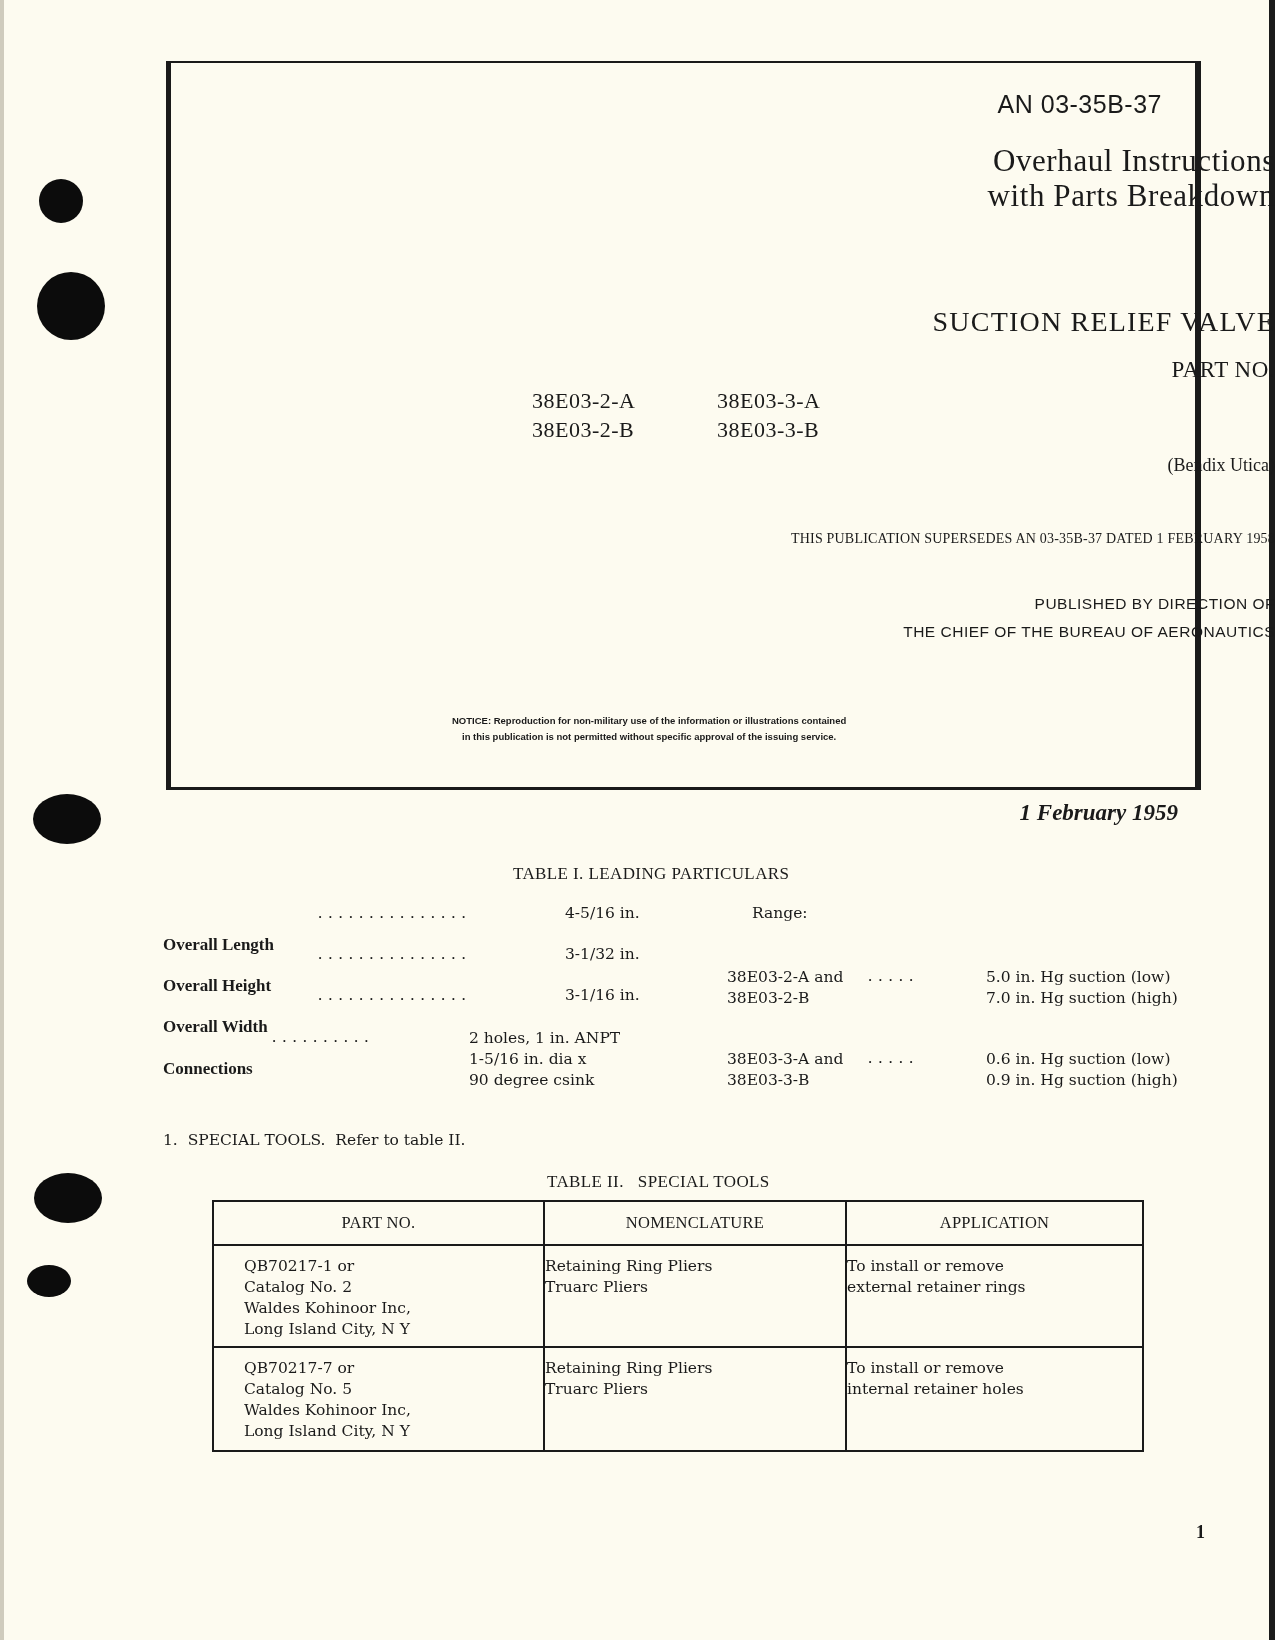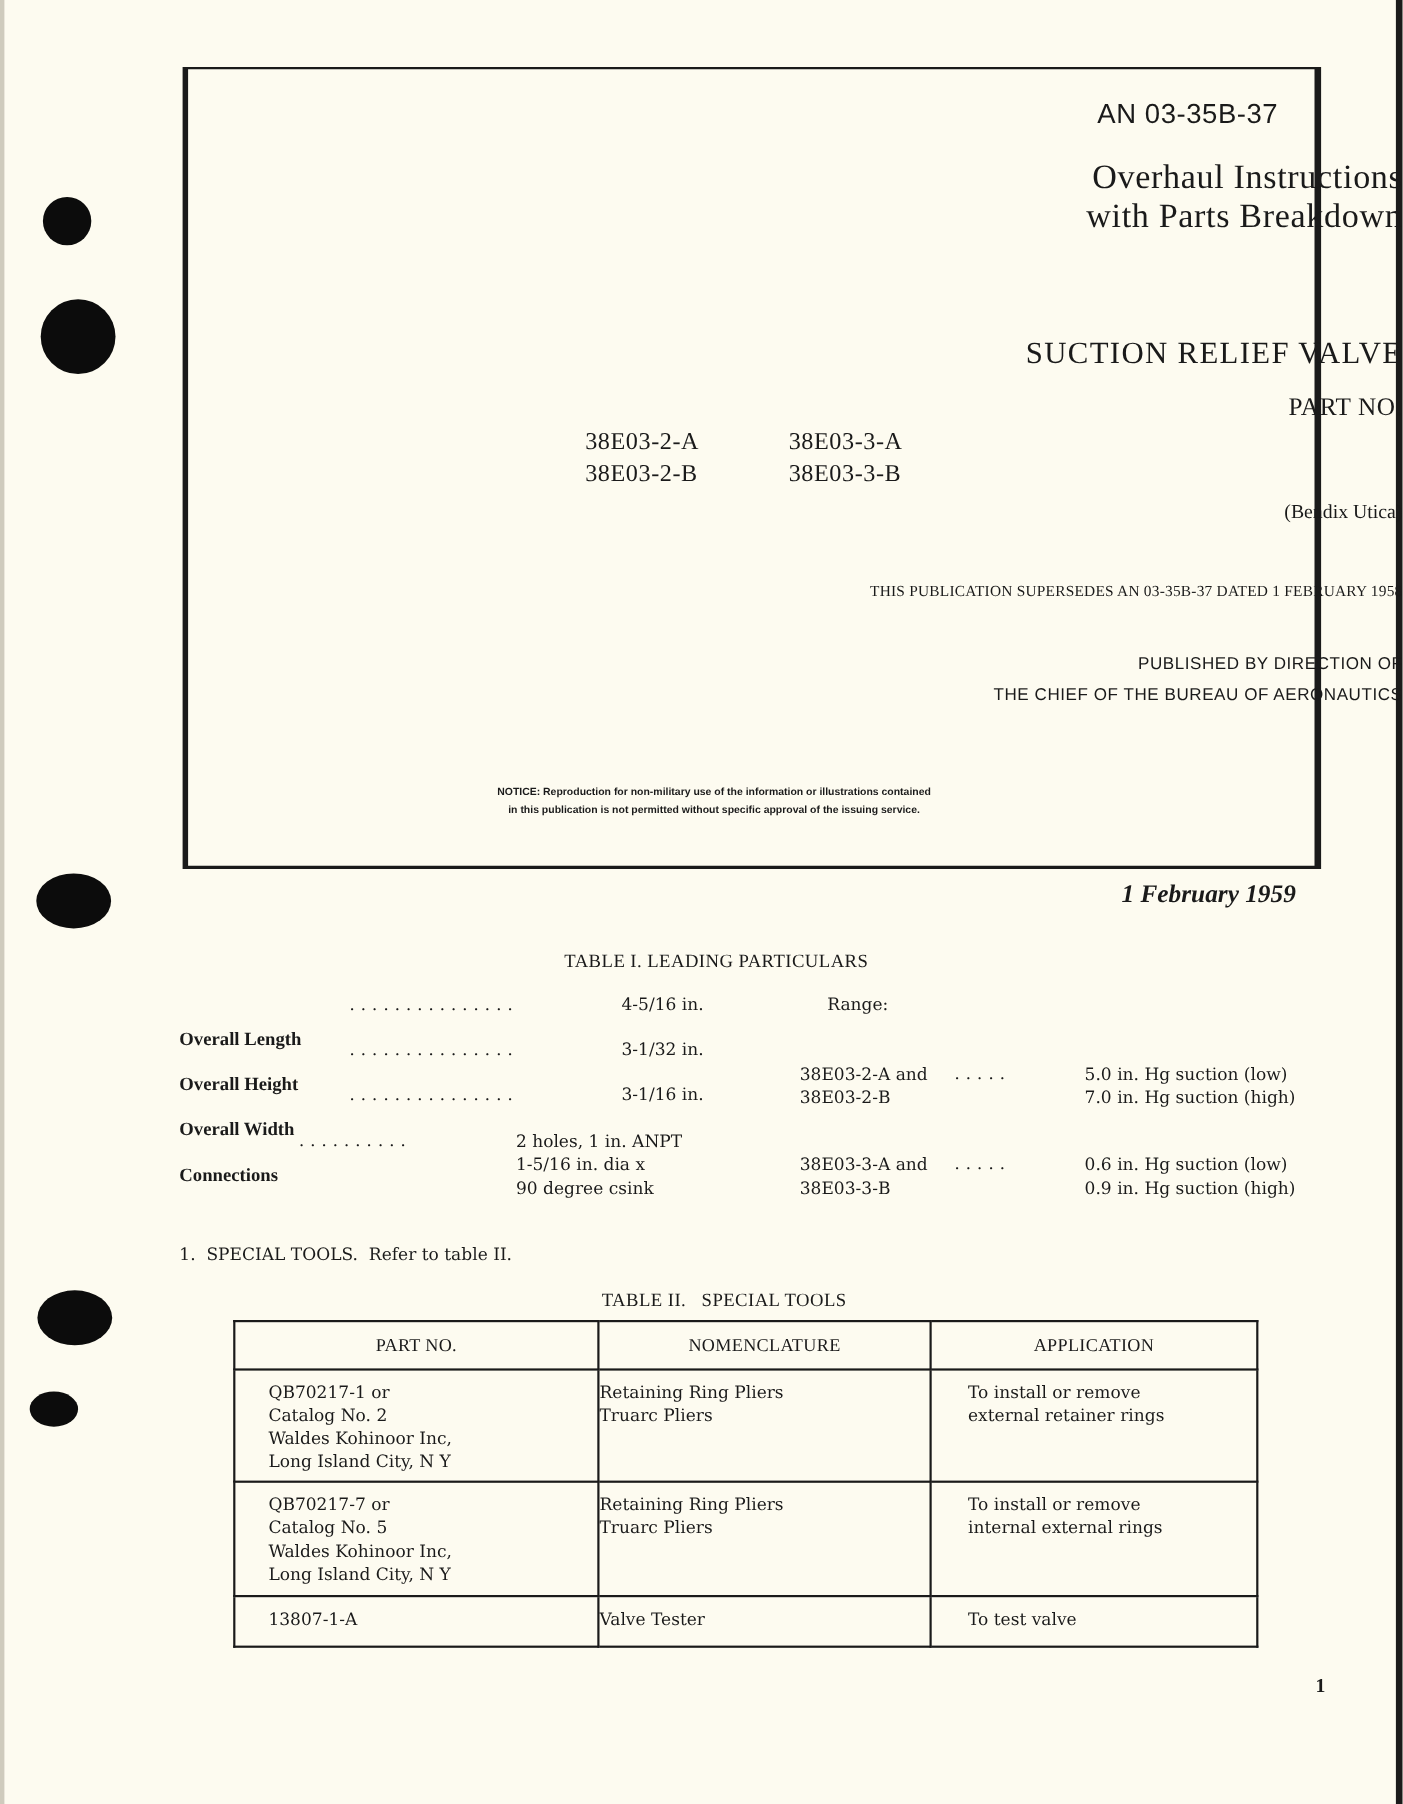--- a/index.html
+++ b/index.html
@@ -36,21 +36,21 @@
   .mono { font-family:"DejaVu Serif","Liberation Serif",serif; font-size:15.5px; }
   table.tools {
     position:absolute; left:212px; top:1200px; width:932px; border-collapse:collapse;
     font-size:16.5px;
   }
   table.tools th, table.tools td { border:2px solid #1a1a1a; vertical-align:top; }
   table.tools th { height:40px; font-weight:normal; text-align:center; vertical-align:middle; font-size:16.5px; letter-spacing:0.3px; }
   table.tools td { padding:10px 0 0 0; line-height:21px; }
   table.tools td.c1 { width:299px; padding-left:30px;border-radius:27px; }
   table.tools td.c2 { width:300px; }
-  table.tools td.c3 { padding-left:33px; }
+  table.tools td.c3 { }
   .row1 td { height:90px; }
   .row2 td { height:92px; }
   .row3 td { height:34px; }
   .line { display:block; }
   .page-num { left:1196px; top:1522px; font-size:18px; font-weight:bold; }
 </style>
 </head>
 <body>
 
 <div class="edge-left"></div>
@@ -170,30 +170,19 @@
         <span class="line">Catalog No. 5</span>
         <span class="line">Waldes Kohinoor Inc,</span>
         <span class="line">Long Island City, N Y</span>
       </td>
       <td class="c2 mono">
         <span class="line">Retaining Ring Pliers</span>
         <span class="line">Truarc Pliers</span>
       </td>
       <td class="c3 mono">
         <span class="line">To install or remove</span>
-        <span class="line">internal external rings</span>
-      </td>
-    </tr>
-    <tr class="row3">
-      <td class="c1 mono">
-        <span class="line">13807-1-A</span>
-      </td>
-      <td class="c2 mono">
-        <span class="line">Valve Tester</span>
-      </td>
-      <td class="c3 mono">
-        <span class="line">To test valve</span>
+        <span class="line">internal retainer holes</span>
       </td>
     </tr>
   </tbody>
 </table>
 
 <div class="abs page-num">1</div>
 
 </body></html>

